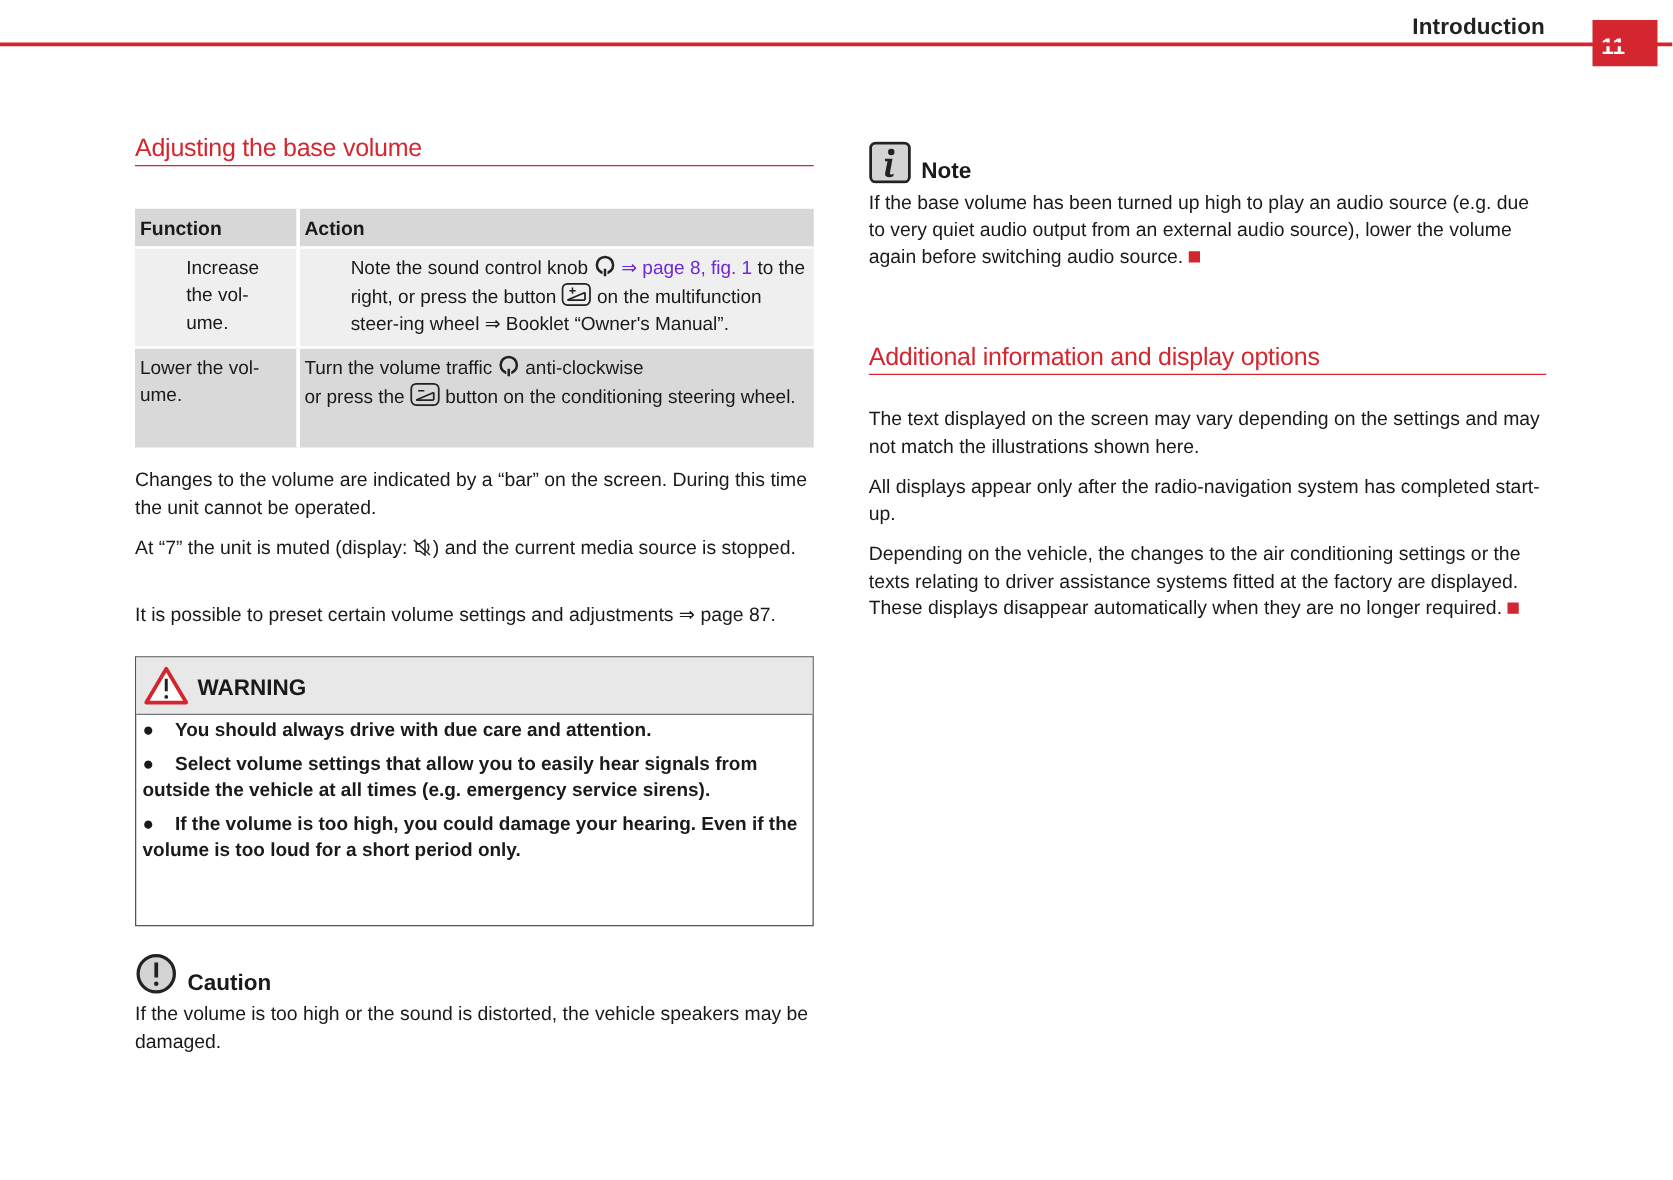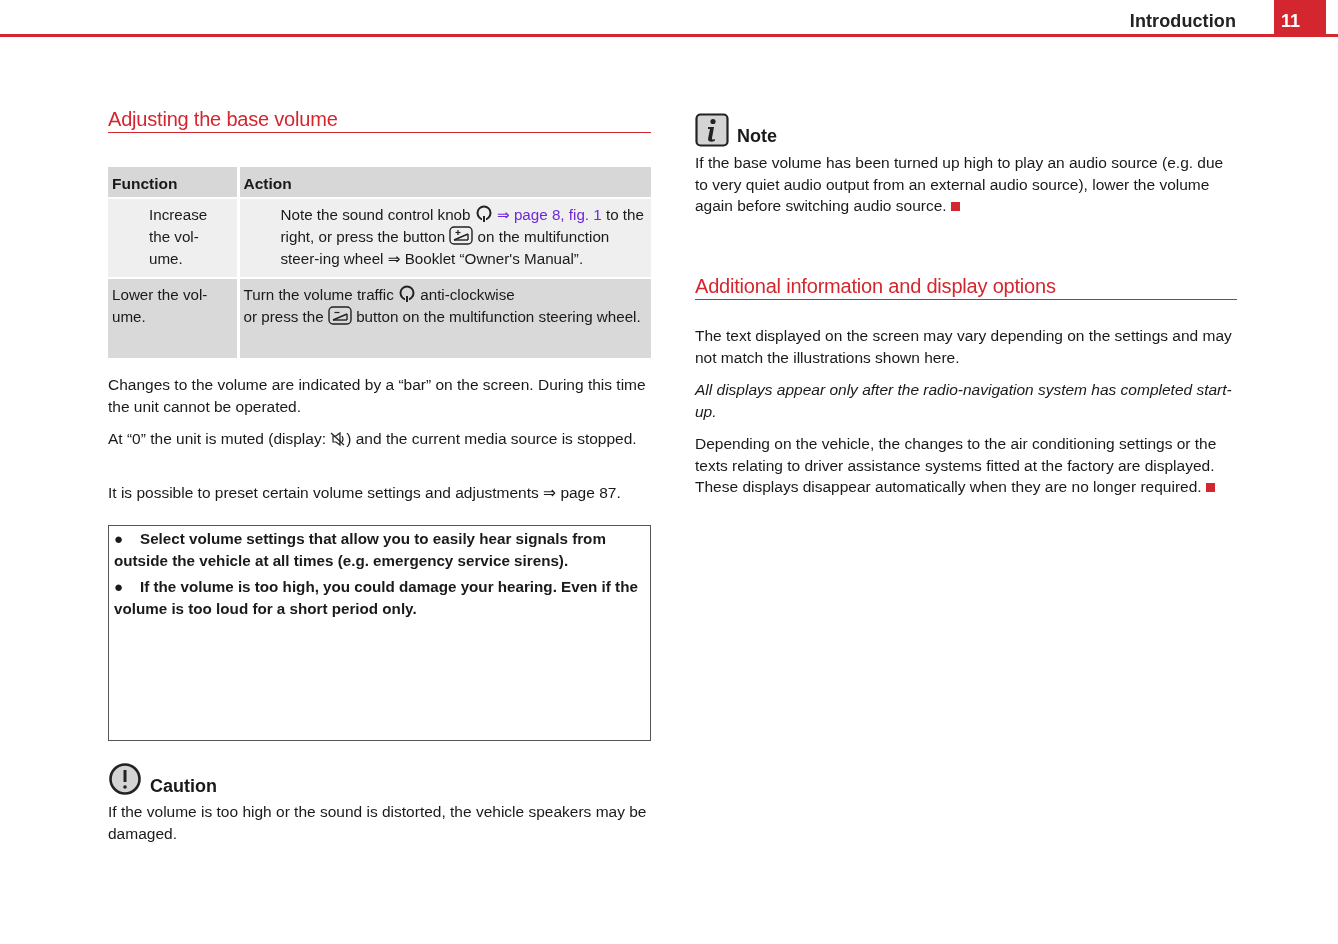--- a/index.html
+++ b/index.html
@@ -2,21 +2,21 @@
 <html><head>
 <meta charset="utf-8">
 <style>
   * { box-sizing: border-box; margin: 0; padding: 0; }
   html, body { width: 1338px; height: 944px; background: #ffffff; overflow: hidden; }
   body { position: relative; font-family: "Liberation Sans", "DejaVu Sans", sans-serif; color: #1a1a1a; }
 
   
   .header-rule { position: absolute; left: 0; top: 34px; width: 1338px; height: 3px; background: #d4262e; }
   .header-title { position: absolute; right: 102px; top: 11px; font-size: 18px; font-weight: bold; color: #222; letter-spacing: 0.1px; }
-  .page-number-box { position: absolute; left: 1274px; top: 0; width: 52px; height: 37px; background: #d4262e; color: #fff; font-weight: bold; font-size: 18px; padding: 11px 0 0 7px; }
+  .page-number-box { position: absolute; left: 1274px; top: 16px; width: 52px; height: 37px; background: #d4262e; color: #fff; font-weight: bold; font-size: 18px; padding: 11px 0 0 7px; }
 
   
   .col-left { position: absolute; left: 108px; top: 0; width: 543px; }
   .col-right { position: absolute; left: 695px; top: 0; width: 542px; }
 
   .section-heading { position: absolute; left: 0; width: 100%; font-size: 20px; font-weight: normal; color: #d4262e; border-bottom: 1.5px solid #d4262e; padding-bottom: 1px; letter-spacing: -0.2px; }
 
   
   .func-table { position: absolute; left: 0; top: 167px; width: 543px; border-collapse: collapse; font-size: 15.2px; }
   .func-table th { background: #d7d7d7; text-align: left; font-weight: bold; height: 31px; padding: 3px 4px 0 4px; font-size: 15.5px; }
@@ -101,39 +101,48 @@
             </svg>
         <span>anti-clockwise</span><br>
         <span>or press the</span>
         <svg class="inline-icon" width="24" height="19" viewBox="0 0 24 19">
               <rect x="1" y="1" width="22" height="17" rx="4" fill="none" stroke="#222" stroke-width="1.4"></rect>
               <line x1="5" y1="14" x2="19" y2="14" stroke="#222" stroke-width="1.4"></line>
               <line x1="5" y1="14" x2="19" y2="8" stroke="#222" stroke-width="1.4"></line>
               <line x1="19" y1="8" x2="19" y2="14" stroke="#222" stroke-width="1.4"></line>
               <line x1="6.5" y1="6.5" x2="11.5" y2="6.5" stroke="#222" stroke-width="1.2"></line>
             </svg>
-        <span>button on the multifunction steering wheel.</span>
+        <span>button on the conditioning steering wheel.</span>
       </td>
     </tr>
   </tbody>
     </table>
 
   <div class="para" style="top:374px;">Changes to the volume are indicated by a “bar” on the screen. During this time the unit cannot be operated.</div>
   <div class="para" style="top:428px;">
-    <span>At “0” the unit is muted (display:</span>
+    <span>At “7” the unit is muted (display:</span>
     <svg class="inline-icon" width="16" height="16" viewBox="0 0 16 16">
         <path d="M3 5 H6 L10 2 V14 L6 11 H3 Z" fill="none" stroke="#222" stroke-width="1.2"></path>
         <line x1="1" y1="2" x2="14" y2="14" stroke="#222" stroke-width="1.2"></line>
         <path d="M12 5 Q14 8 12 11" fill="none" stroke="#222" stroke-width="1.2"></path>
       </svg><span>) and the current media source is stopped.</span>
   </div>
   <div class="para" style="top:482px;">It is possible to preset certain volume settings and adjustments ⇒ page 87.</div>
 
   <div class="warning-box">
+    <div class="warning-head">
+      <svg class="tri" width="38" height="33" viewBox="0 0 38 33">
+          <path d="M19 3 L35 30 H3 Z" fill="#fff" stroke="#d4262e" stroke-width="3" stroke-linejoin="round"></path>
+          <line x1="19" y1="11" x2="19" y2="21" stroke="#222" stroke-width="2.4"></line>
+          <circle cx="19" cy="25.5" r="1.5" fill="#222"></circle>
+        </svg>
+      <span class="lbl">WARNING</span>
+    </div>
     <div class="warning-body">
+      <p><span class="bullet">●</span><span>You should always drive with due care and attention.</span></p>
       <p><span class="bullet">●</span><span>Select volume settings that allow you to easily hear signals from outside the vehicle at all times (e.g. emergency service sirens).</span></p>
       <p><span class="bullet">●</span><span>If the volume is too high, you could damage your hearing. Even if the volume is too loud for a short period only.</span></p>
     </div>
   </div>
 
   <svg class="caution-icon" width="34" height="34" viewBox="0 0 34 34">
       <circle cx="17" cy="17" r="14.5" fill="#d4d4d4" stroke="#222" stroke-width="2.6"></circle>
       <line x1="17" y1="8" x2="17" y2="20" stroke="#222" stroke-width="3"></line>
       <circle cx="17" cy="25" r="1.8" fill="#222"></circle>
     </svg>
@@ -146,15 +155,15 @@
       <rect x="1.5" y="1.5" width="31" height="31" rx="4" fill="#d4d4d4" stroke="#222" stroke-width="2.2"></rect>
       <circle cx="18" cy="8.5" r="2.6" fill="#222"></circle>
       <path d="M13 14 H19 L17 25 Q16.6 27 18.5 26.5 L20 26 L19.6 28 Q16 29.5 13.8 28 Q12.6 27 13.2 25 L15 16 H13 Z" fill="#222"></path>
     </svg>
   <span class="note-label">Note</span>
   <div class="para" style="top:152px;"><span>If the base volume has been turned up high to play an audio source (e.g. due to very quiet audio output from an external audio source), lower the volume again before switching audio source.</span><span class="end-mark"></span></div>
 
   <div class="section-heading" style="top:275px;">Additional information and display options</div>
 
   <div class="para" style="top:325px;">The text displayed on the screen may vary depending on the settings and may not match the illustrations shown here.</div>
-  <div class="para" style="top:379px;font-style:italic;">All displays appear only after the radio-navigation system has completed start-up.</div>
+  <div class="para" style="top:379px;">All displays appear only after the radio-navigation system has completed start-up.</div>
   <div class="para" style="top:433px;"><span>Depending on the vehicle, the changes to the air conditioning settings or the texts relating to driver assistance systems fitted at the factory are displayed. These displays disappear automatically when they are no longer required.</span><span class="end-mark"></span></div>
 </div>
 
 </body></html>

